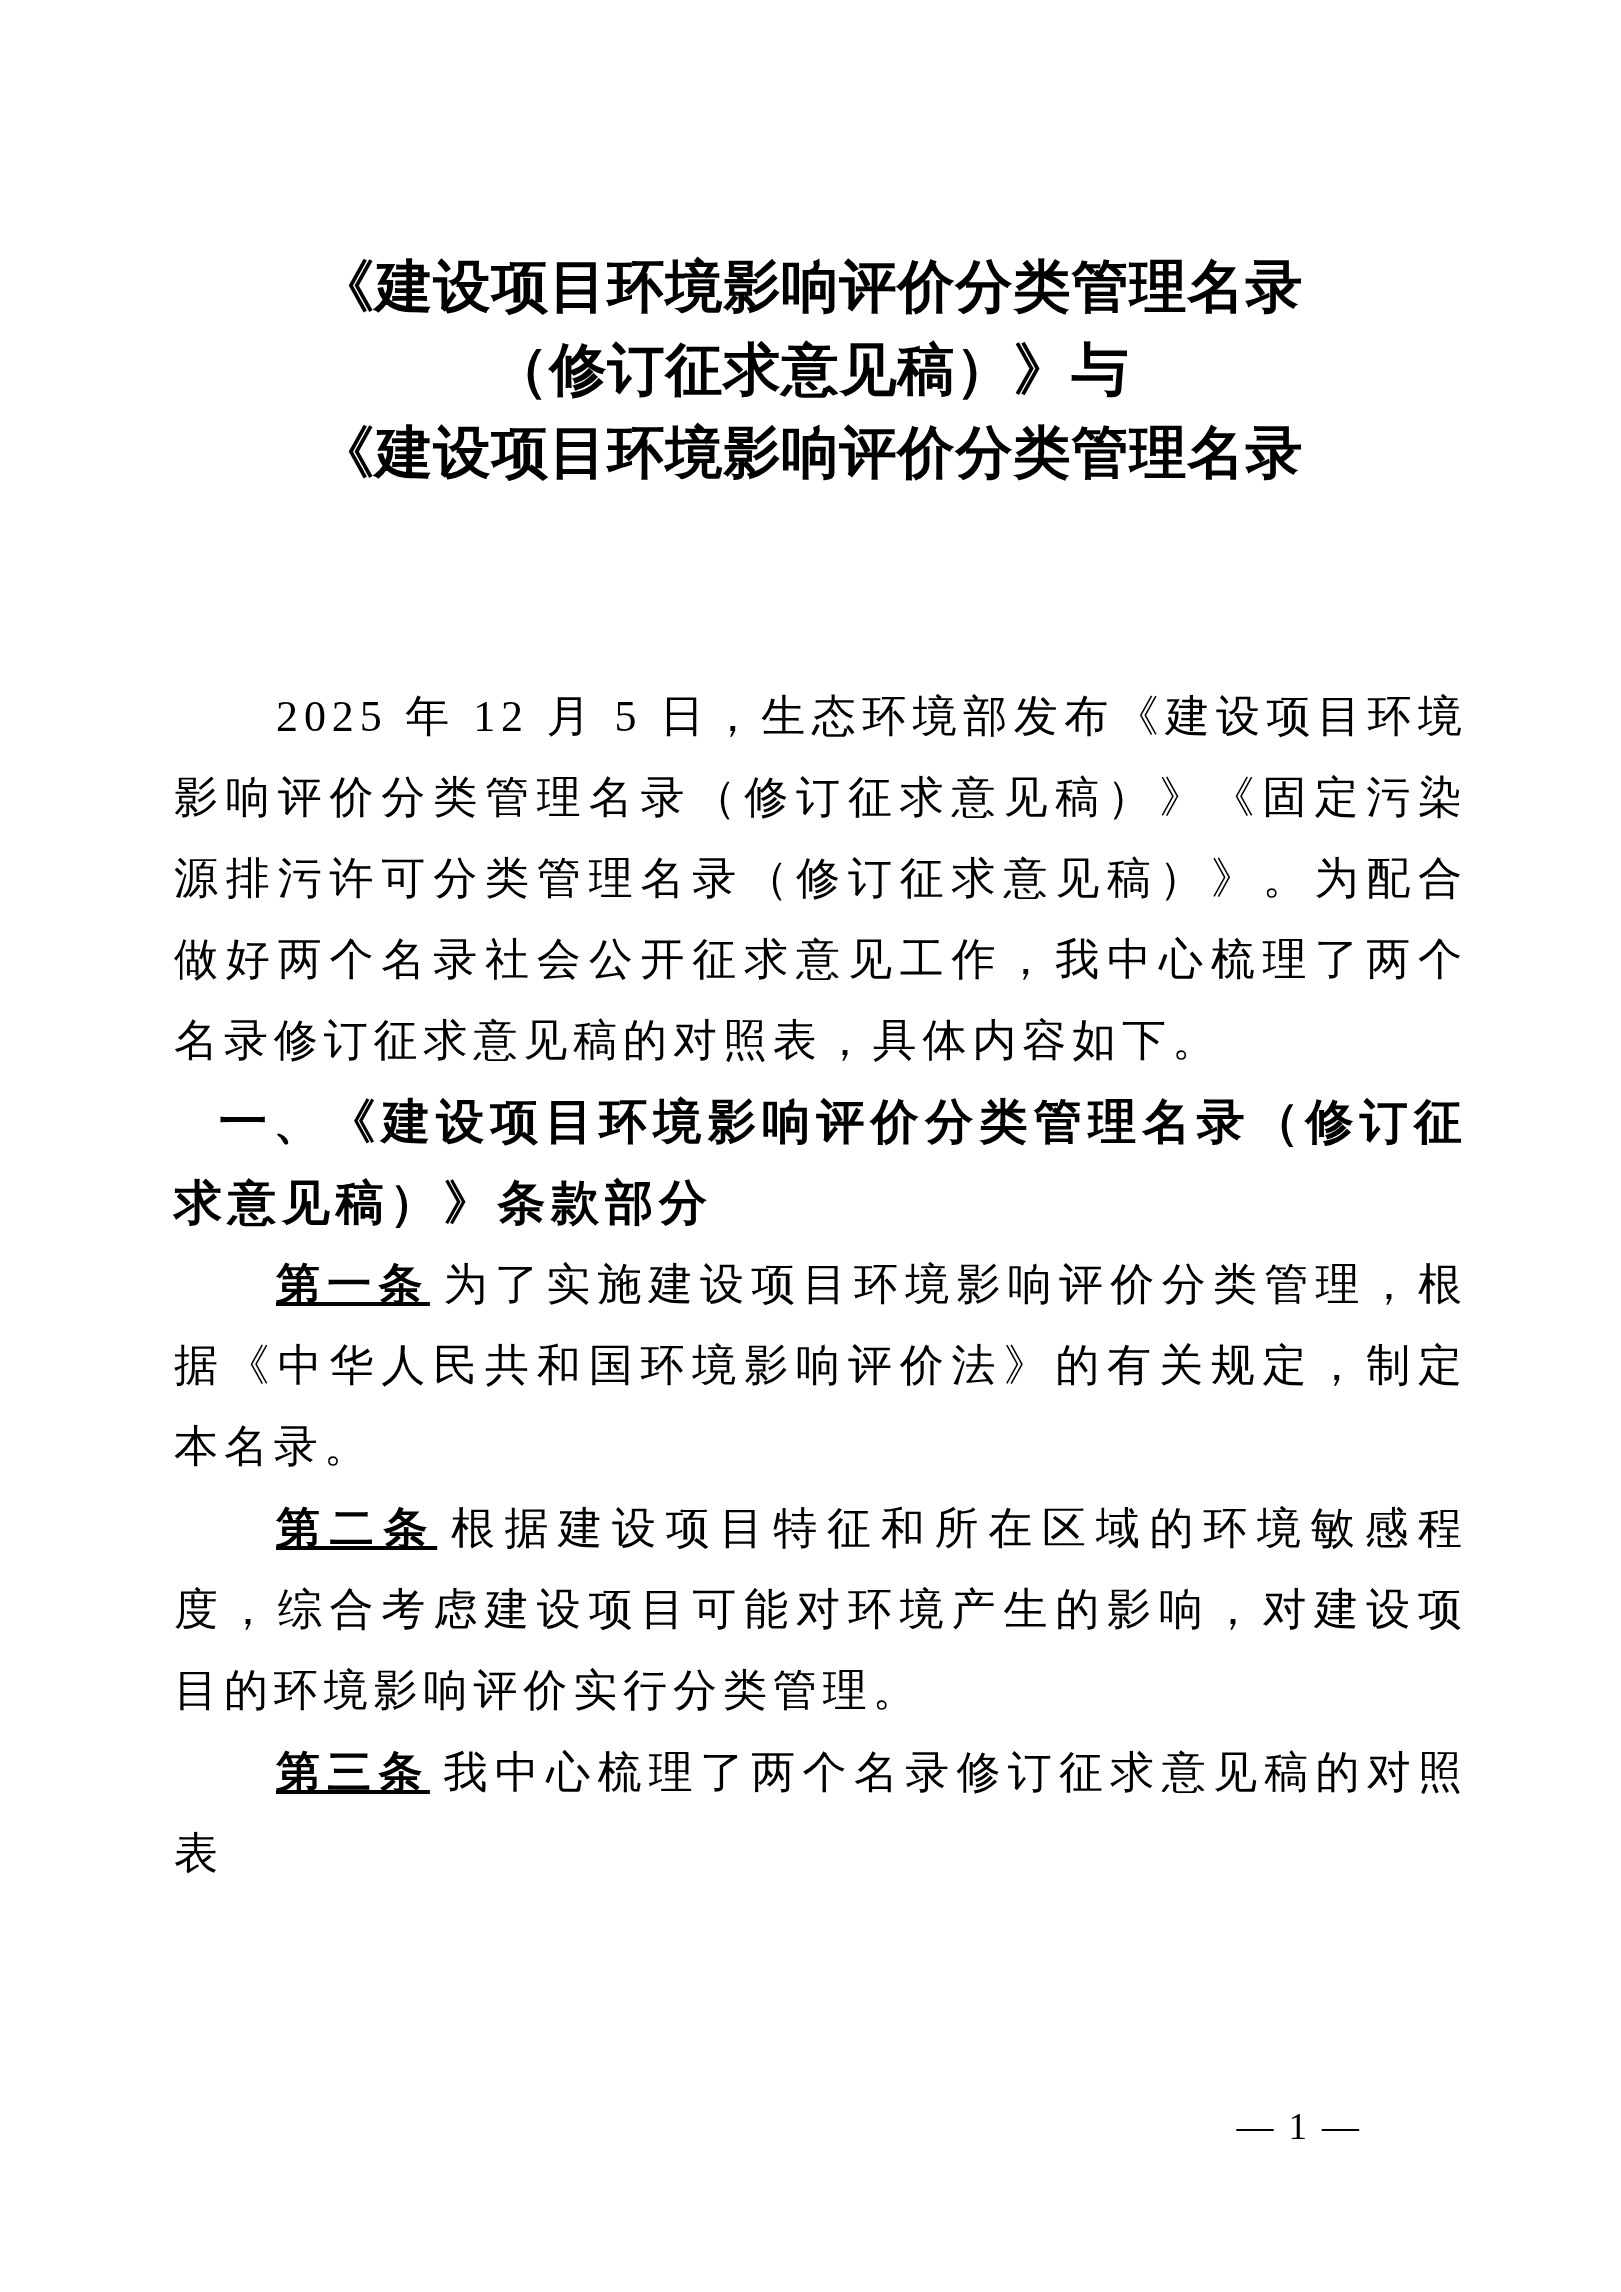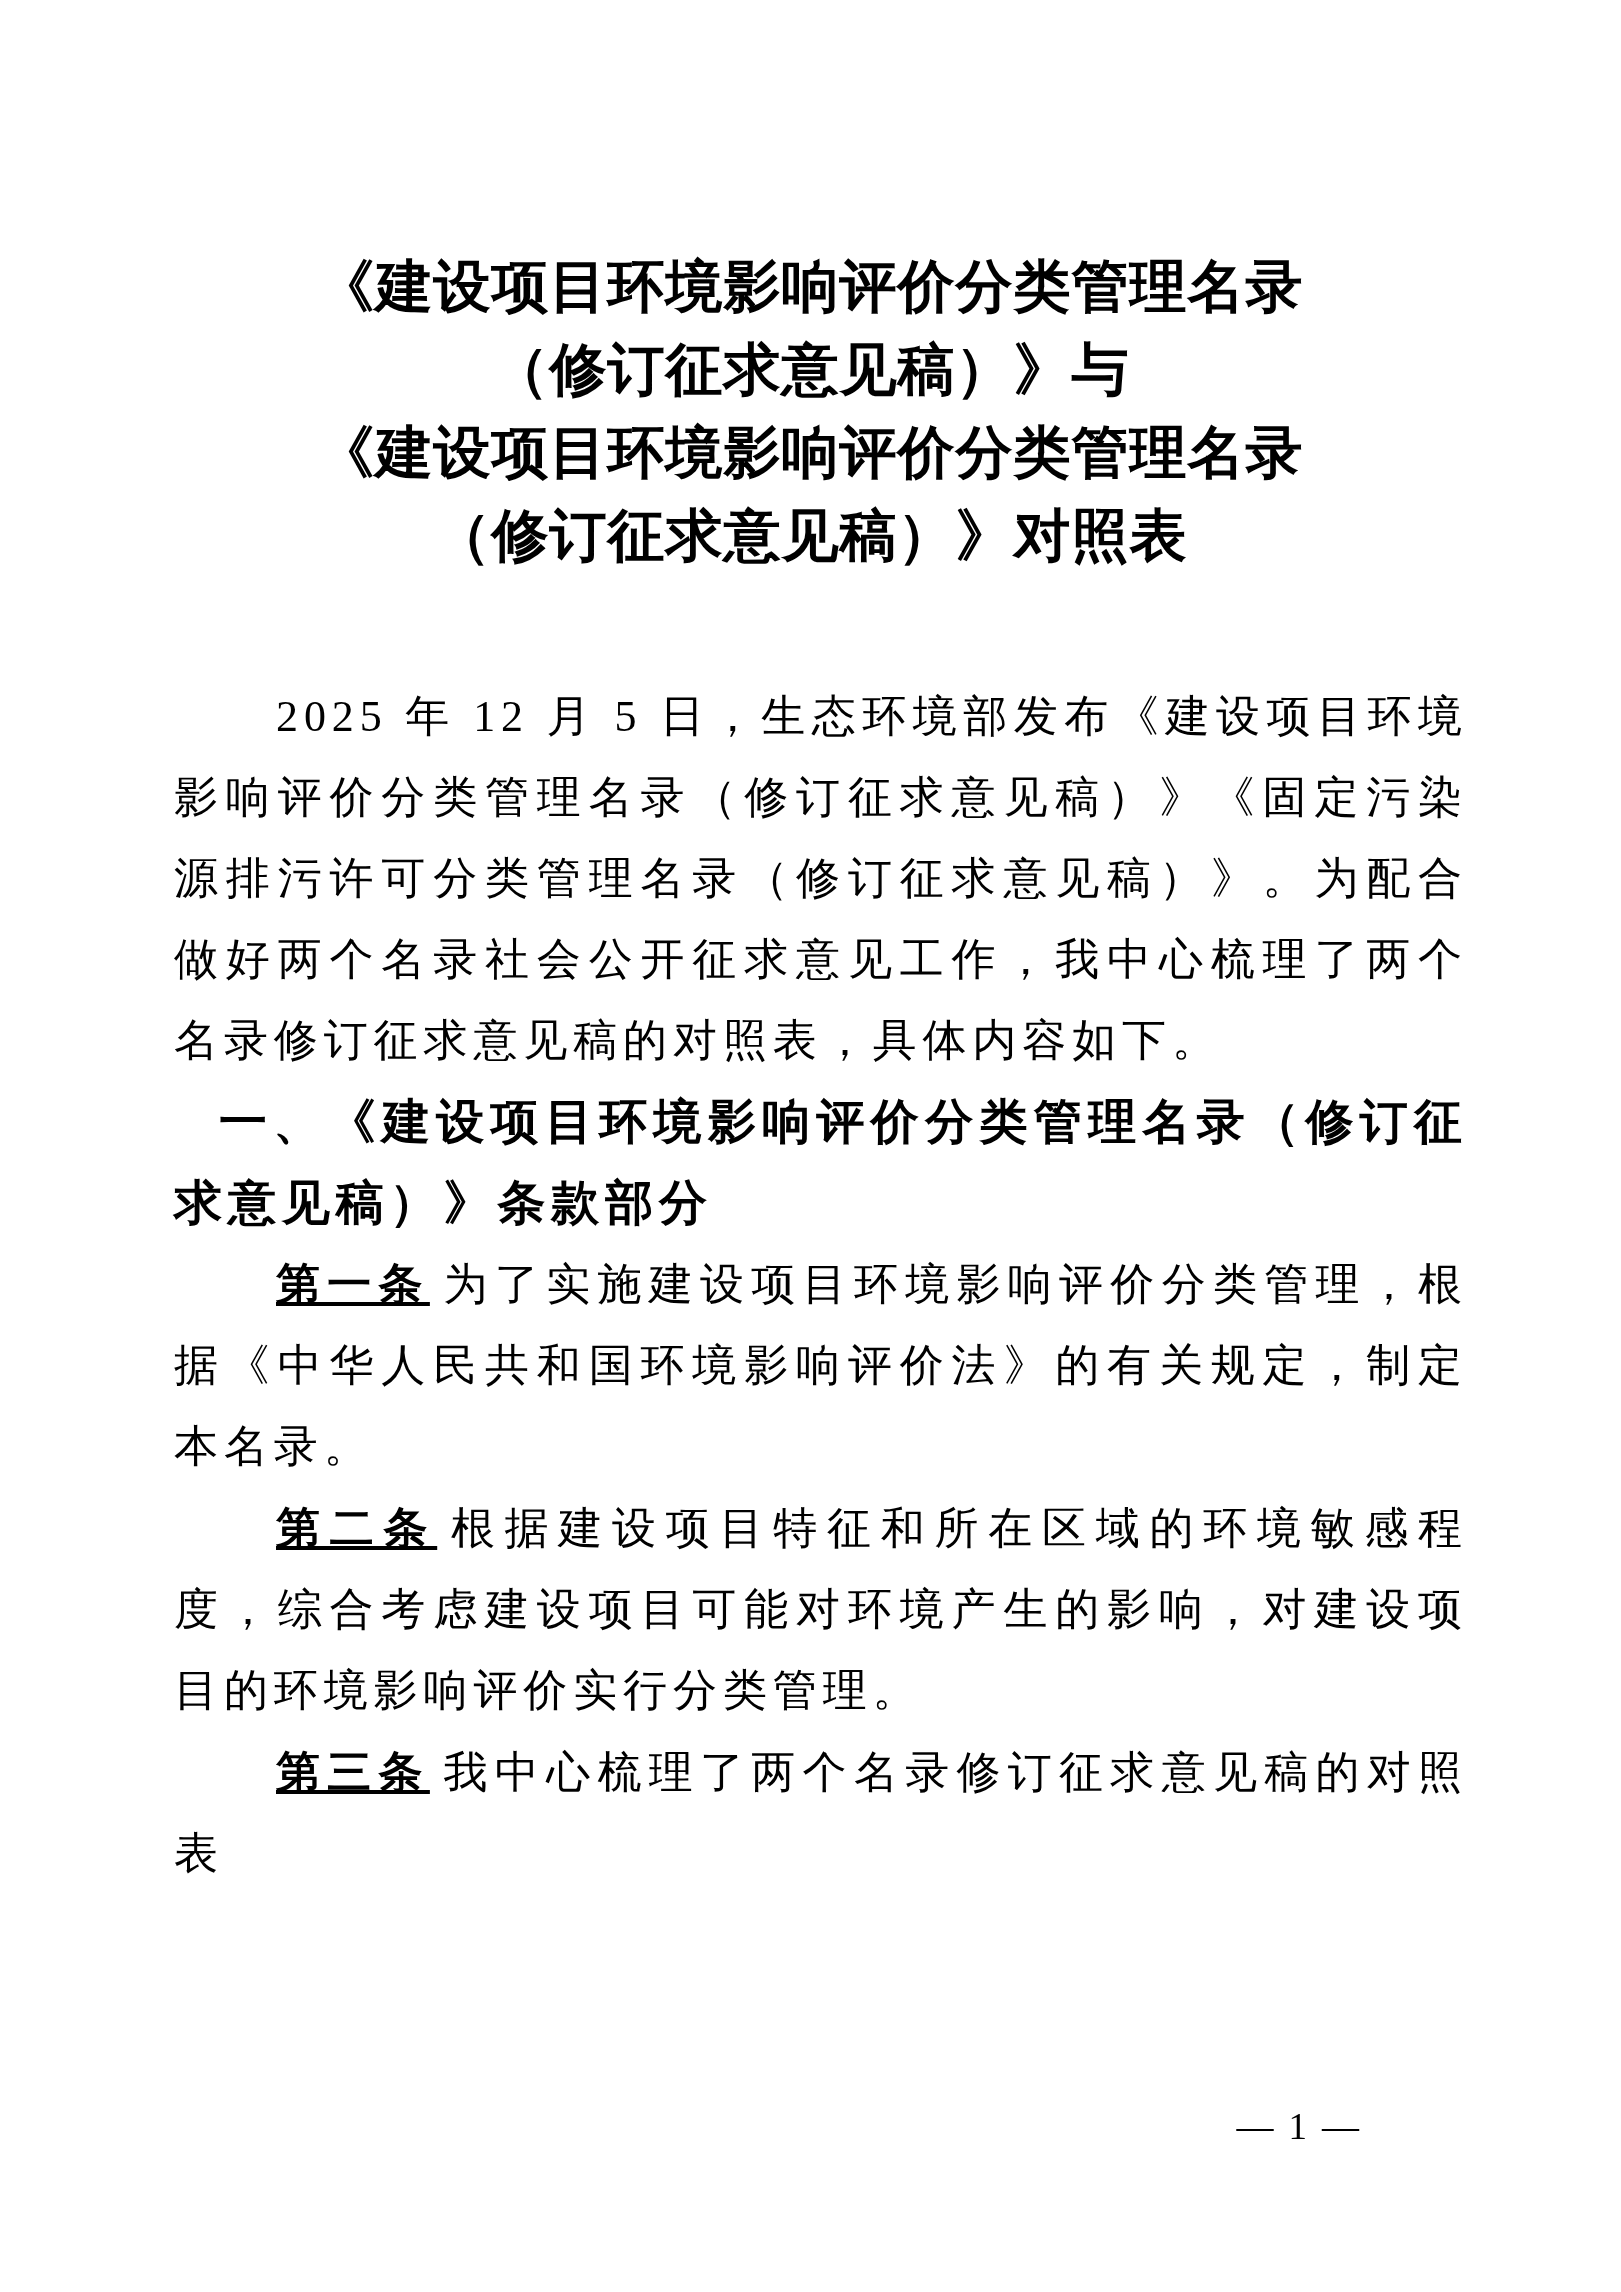--- a/index.html
+++ b/index.html
@@ -66,21 +66,20 @@
 </style>
 </head>
 <body>
 
 <div class="page">
 
   <h1 class="doc-title">
     <span class="title-line">《建设项目环境影响评价分类管理名录</span>
     <span class="title-line">（修订征求意见稿）》与</span>
     <span class="title-line">《建设项目环境影响评价分类管理名录</span>
-    <span class="title-line">（修订征求意见稿）》对照表</span>
   </h1>
 
   <div class="doc-body">
 
     <p class="para">2025 年 12 月 5 日，生态环境部发布《建设项目环境影响评价分类管理名录（修订征求意见稿）》《固定污染源排污许可分类管理名录（修订征求意见稿）》。为配合做好两个名录社会公开征求意见工作，我中心梳理了两个名录修订征求意见稿的对照表，具体内容如下。</p>
 
     <h2 class="section-heading">一、《建设项目环境影响评价分类管理名录（修订征求意见稿）》条款部分</h2>
 
     <p class="para"><span class="article-label">第一条</span><span>为了实施建设项目环境影响评价分类管理，根据《中华人民共和国环境影响评价法》的有关规定，制定本名录。</span></p>
 

